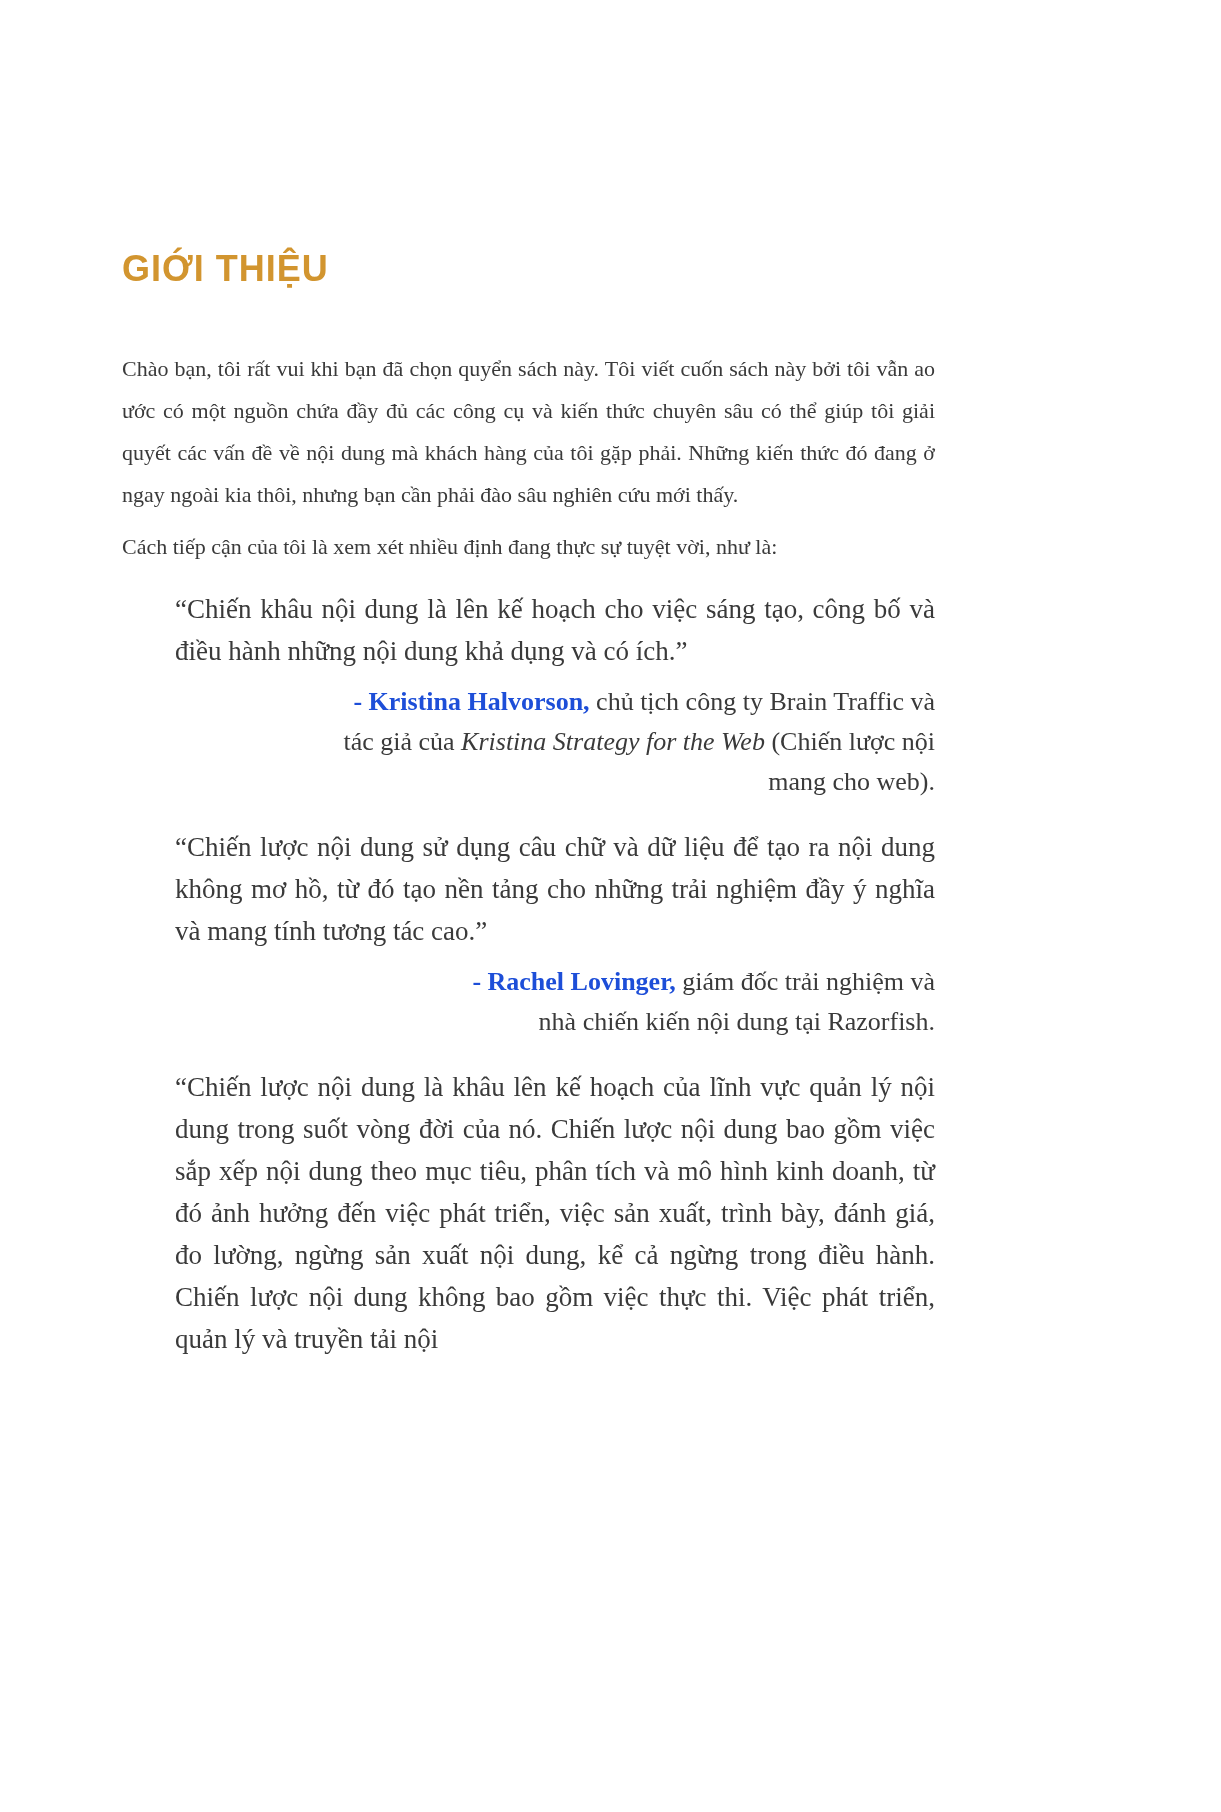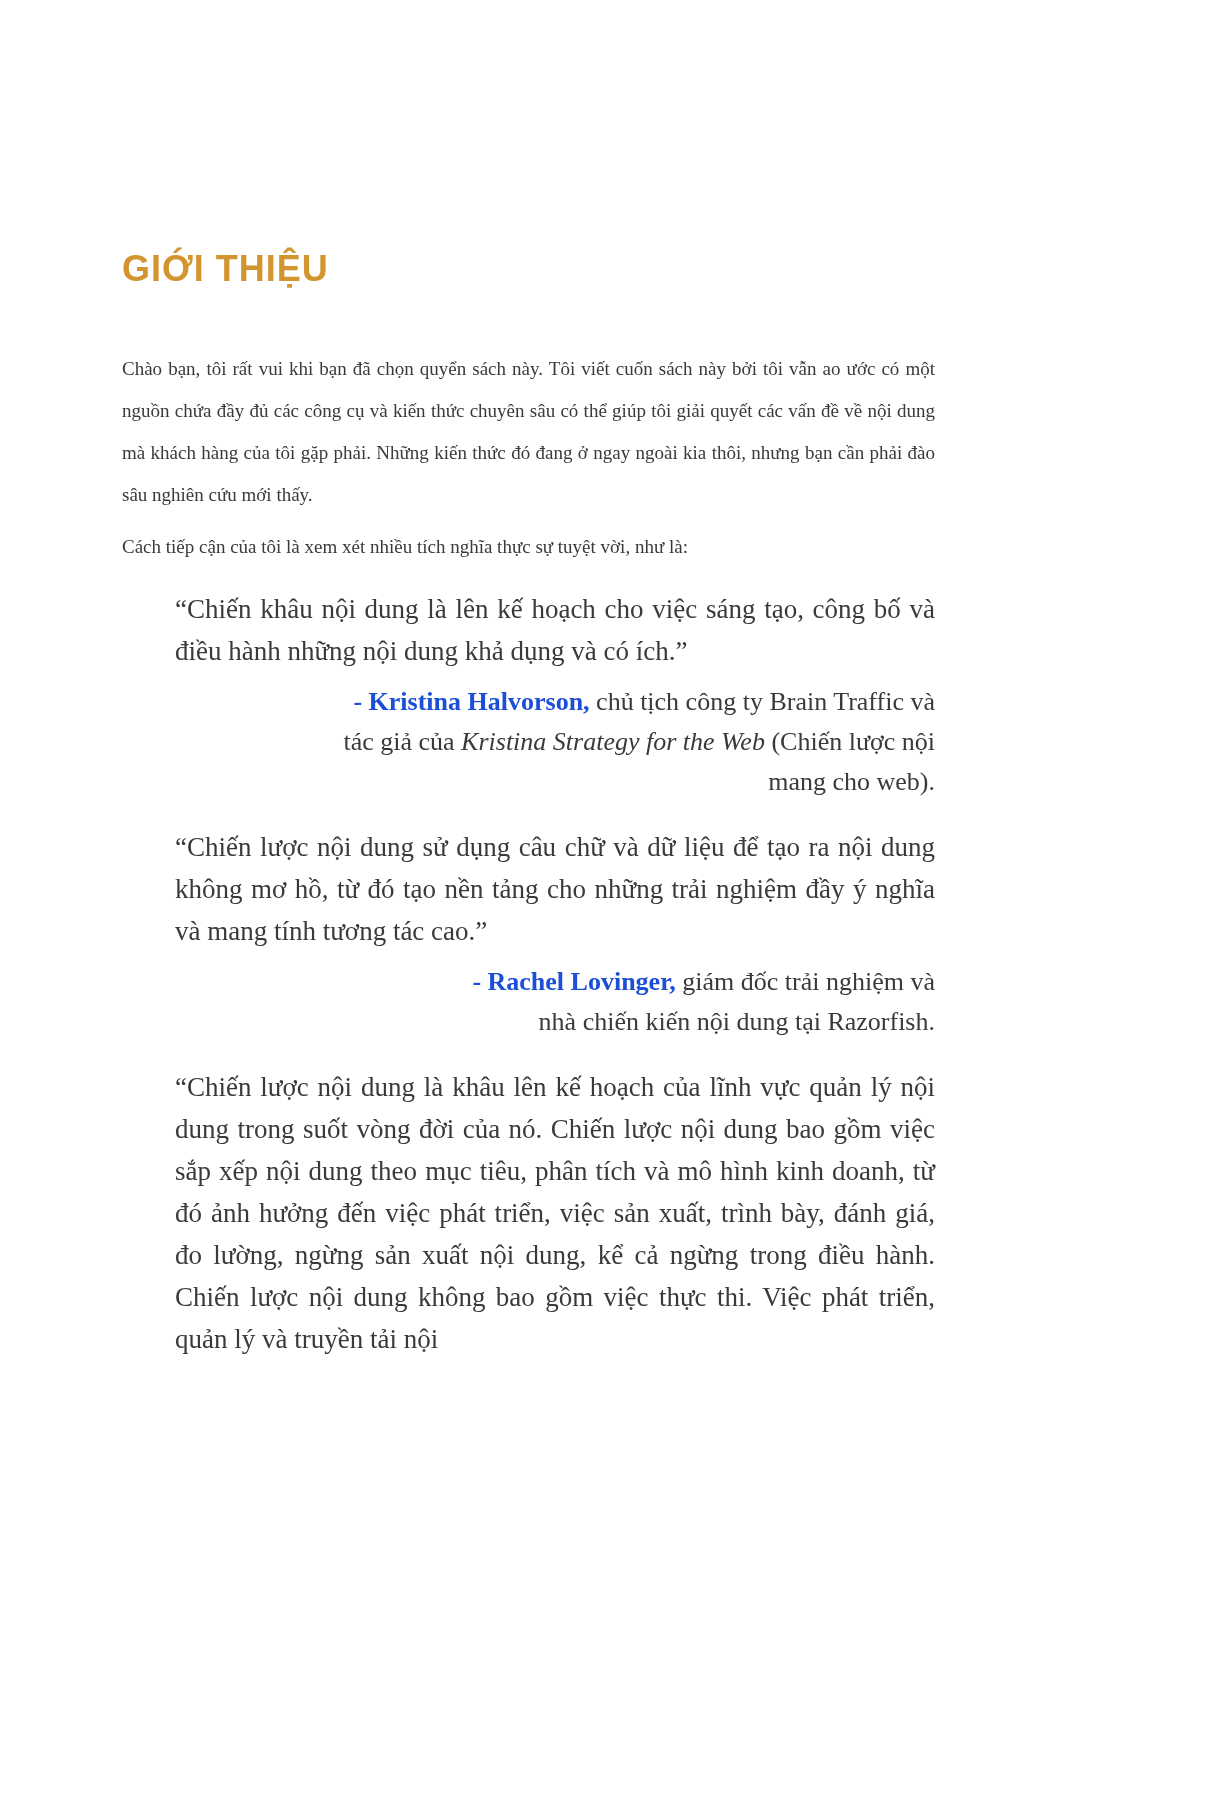--- a/index.html
+++ b/index.html
@@ -20,21 +20,21 @@
   }
   .page-title {
     font-family: "Liberation Sans", "DejaVu Sans", sans-serif;
     font-weight: 700;
     font-size: 36px;
     letter-spacing: 1px;
     color: #d2952f;
     margin: 0 0 58px 0;
   }
   .body-paragraph {
-    font-size: 19px;
+    font-size: 22px;
     line-height: 42px;
     text-align: justify;
     margin: 0 0 10px 0;
   }
   .quote {
     font-size: 27px;
     line-height: 42px;
     text-align: justify;
     margin: 20px 0 10px 53px;
   }
@@ -55,21 +55,21 @@
 </style>
 </head>
 <body>
 
 <div class="page">
 
   <h1 class="page-title">GIỚI THIỆU</h1>
 
   <p class="body-paragraph">Chào bạn, tôi rất vui khi bạn đã chọn quyển sách này. Tôi viết cuốn sách này bởi tôi vẫn ao ước có một nguồn chứa đầy đủ các công cụ và kiến thức chuyên sâu có thể giúp tôi giải quyết các vấn đề về nội dung mà khách hàng của tôi gặp phải. Những kiến thức đó đang ở ngay ngoài kia thôi, nhưng bạn cần phải đào sâu nghiên cứu mới thấy.</p>
 
-  <p class="body-paragraph">Cách tiếp cận của tôi là xem xét nhiều tích nghĩa thực sự tuyệt vời, như là:</p>
+  <p class="body-paragraph">Cách tiếp cận của tôi là xem xét nhiều định đang thực sự tuyệt vời, như là:</p>
 
   <div class="quote">
     <span>“Chiến khâu nội dung là lên kế hoạch cho việc sáng tạo, công bố và điều hành những nội dung khả dụng và có ích.”</span>
   </div>
 
   <div class="attribution attr-1">
     <span class="author-name">- Kristina Halvorson,</span><span> chủ tịch công ty Brain Traffic và tác giả của </span><span class="italic">Kristina Strategy for the Web</span><span> (Chiến lược nội mang cho web).</span>
   </div>
 
   <div class="quote">

